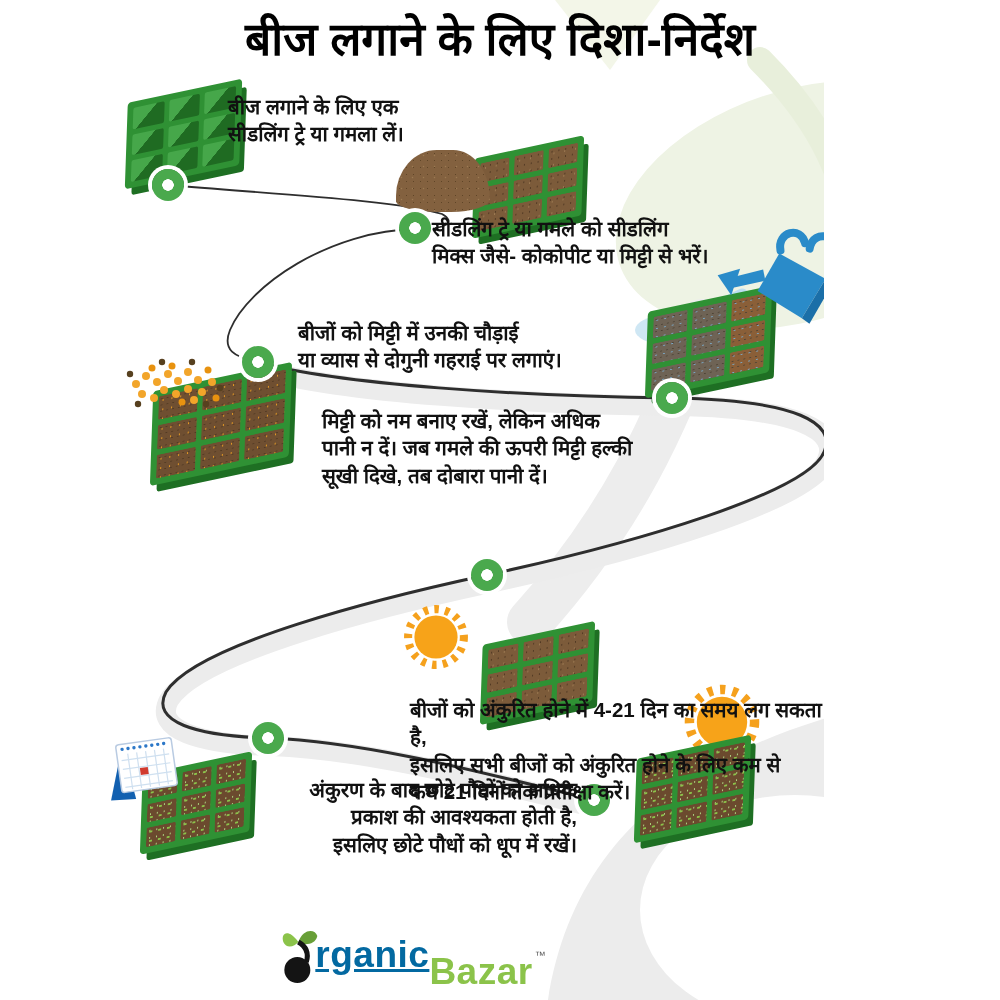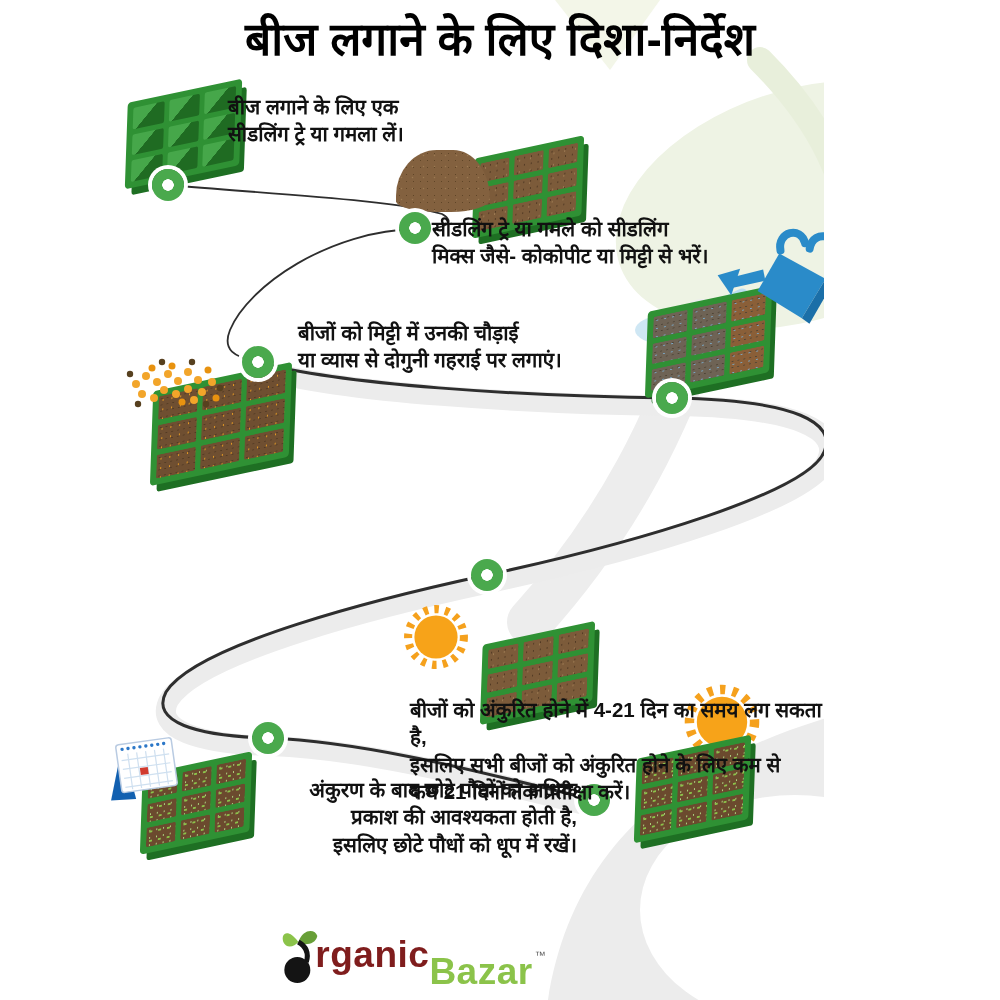--- a/index.html
+++ b/index.html
@@ -46,21 +46,21 @@
 
   .soil-pile{position:absolute;left:396px;top:150px;width:94px;height:62px;z-index:21;
         background-color:#83613f;
         background-image:radial-gradient(#5f4527 14%,transparent 15%),radial-gradient(#9c7a52 12%,transparent 13%);
         background-size:7px 7px,11px 11px;
         border-radius:50% 45% 48% 52% / 85% 90% 25% 20%;}
 
   .icon-abs{position:absolute;z-index:21;}
   .logo{position:absolute;left:50%;top:916px;transform:translateX(-50%);display:flex;align-items:center;z-index:40;}
   .logo .word{font-size:37px;font-weight:600;letter-spacing:.5px;}
-  .logo .black{color:#7f1d1d;}
+  .logo .black{color:#0369a1;text-decoration:underline;}
   .logo .green{color:var(--logo-green,#8bc34a);margin-top:35px;}
   .logo sup{font-size:11px;color:#555;margin-left:2px;vertical-align:18px;}
 </style>
 </head>
 <body>
 
 <div class="canvas">
 
   <svg class="layer" viewBox="0 0 1000 1000">
     <polygon points="555,0 660,0 610,70" fill="#f3f6e8"></polygon>
@@ -260,20 +260,23 @@
       <rect x="41" y="48" width="8" height="7" fill="#d13b2f"></rect>
     </g>
   </svg>
 
   <div class="step-text t1">बीज लगाने के लिए एक
 सीडलिंग ट्रे या गमला लें।</div>
   <div class="step-text t2">सीडलिंग ट्रे या गमले को सीडलिंग
 मिक्स जैसे- कोकोपीट या मिट्टी से भरें।</div>
   <div class="step-text t3">बीजों को मिट्टी में उनकी चौड़ाई
 या व्यास से दोगुनी गहराई पर लगाएं।</div>
+  <div class="step-text t4">मिट्टी को नम बनाए रखें, लेकिन अधिक
+पानी न दें। जब गमले की ऊपरी मिट्टी हल्की
+सूखी दिखे, तब दोबारा पानी दें।</div>
   <div class="step-text t6">बीजों को अंकुरित होने में 4-21 दिन का समय लग सकता है,
 इसलिए सभी बीजों को अंकुरित होने के लिए कम से
 कम 21 दिनों तक प्रतीक्षा करें।</div>
   <div class="step-text t7">अंकुरण के बाद छोटे पौधों को अधिक
 प्रकाश की आवश्यकता होती है,
 इसलिए छोटे पौधों को धूप में रखें।</div>
 
   <div class="logo">
     <svg width="42" height="58" viewBox="0 0 42 58" style="margin-right:-5px;">
       <path d="M20 16 C 10 2 2 7 5 16 C 8 23 16 21 20 16 Z" fill="#8bc34a"></path>

